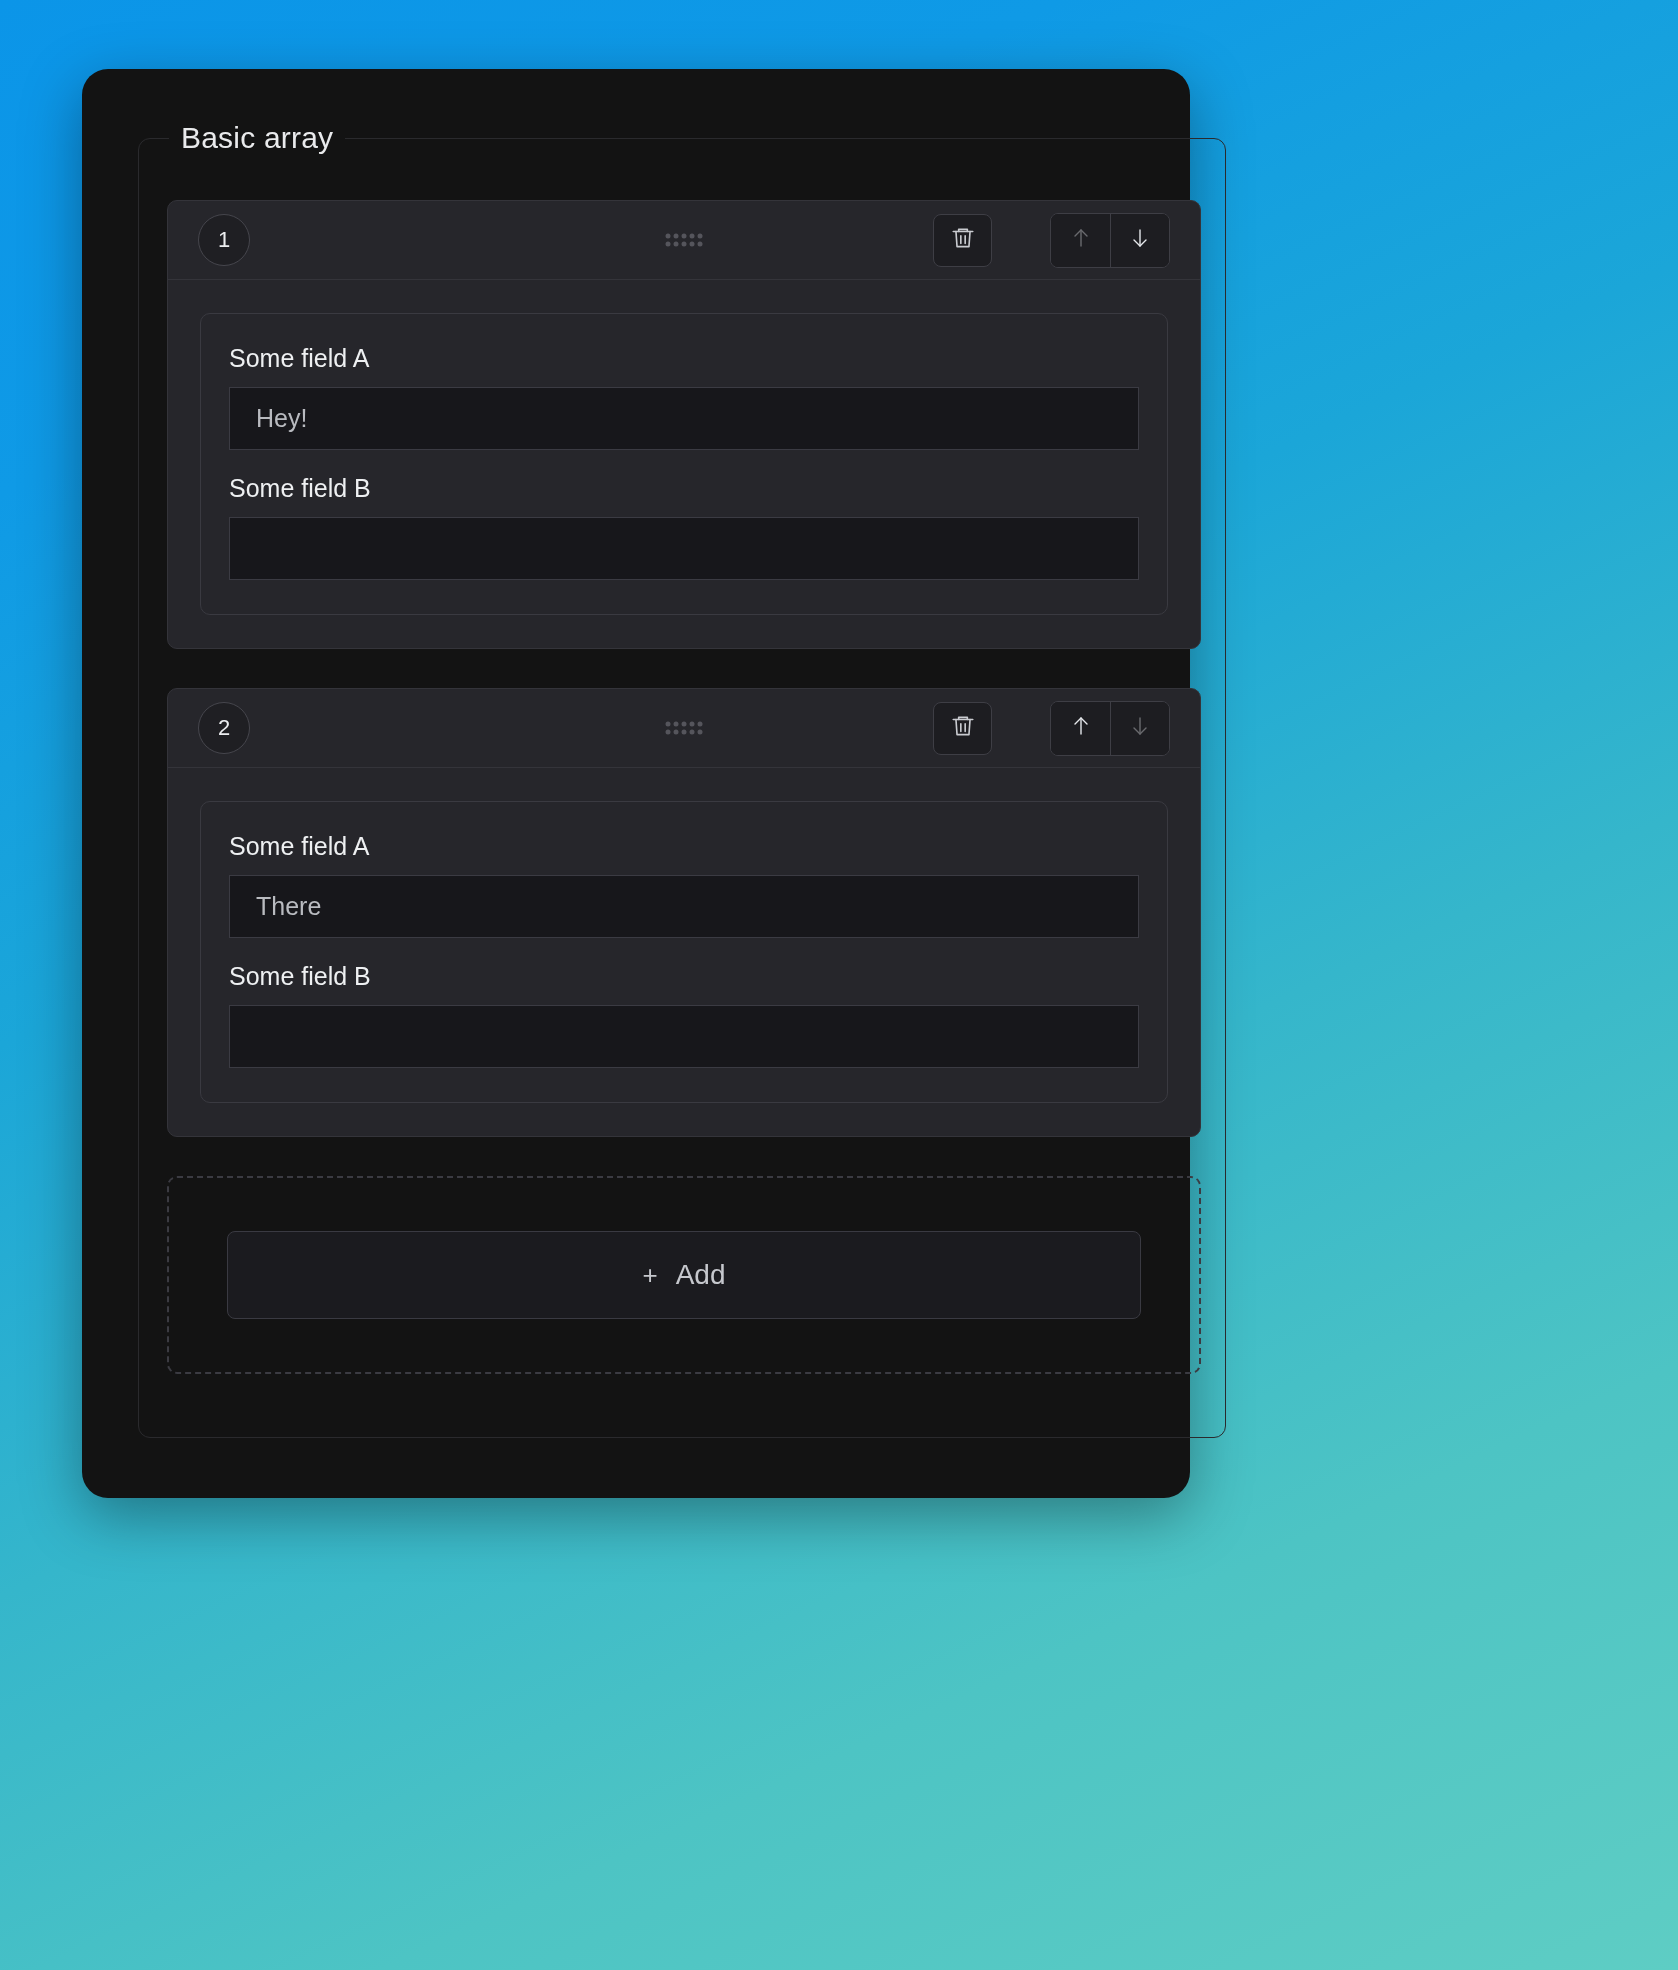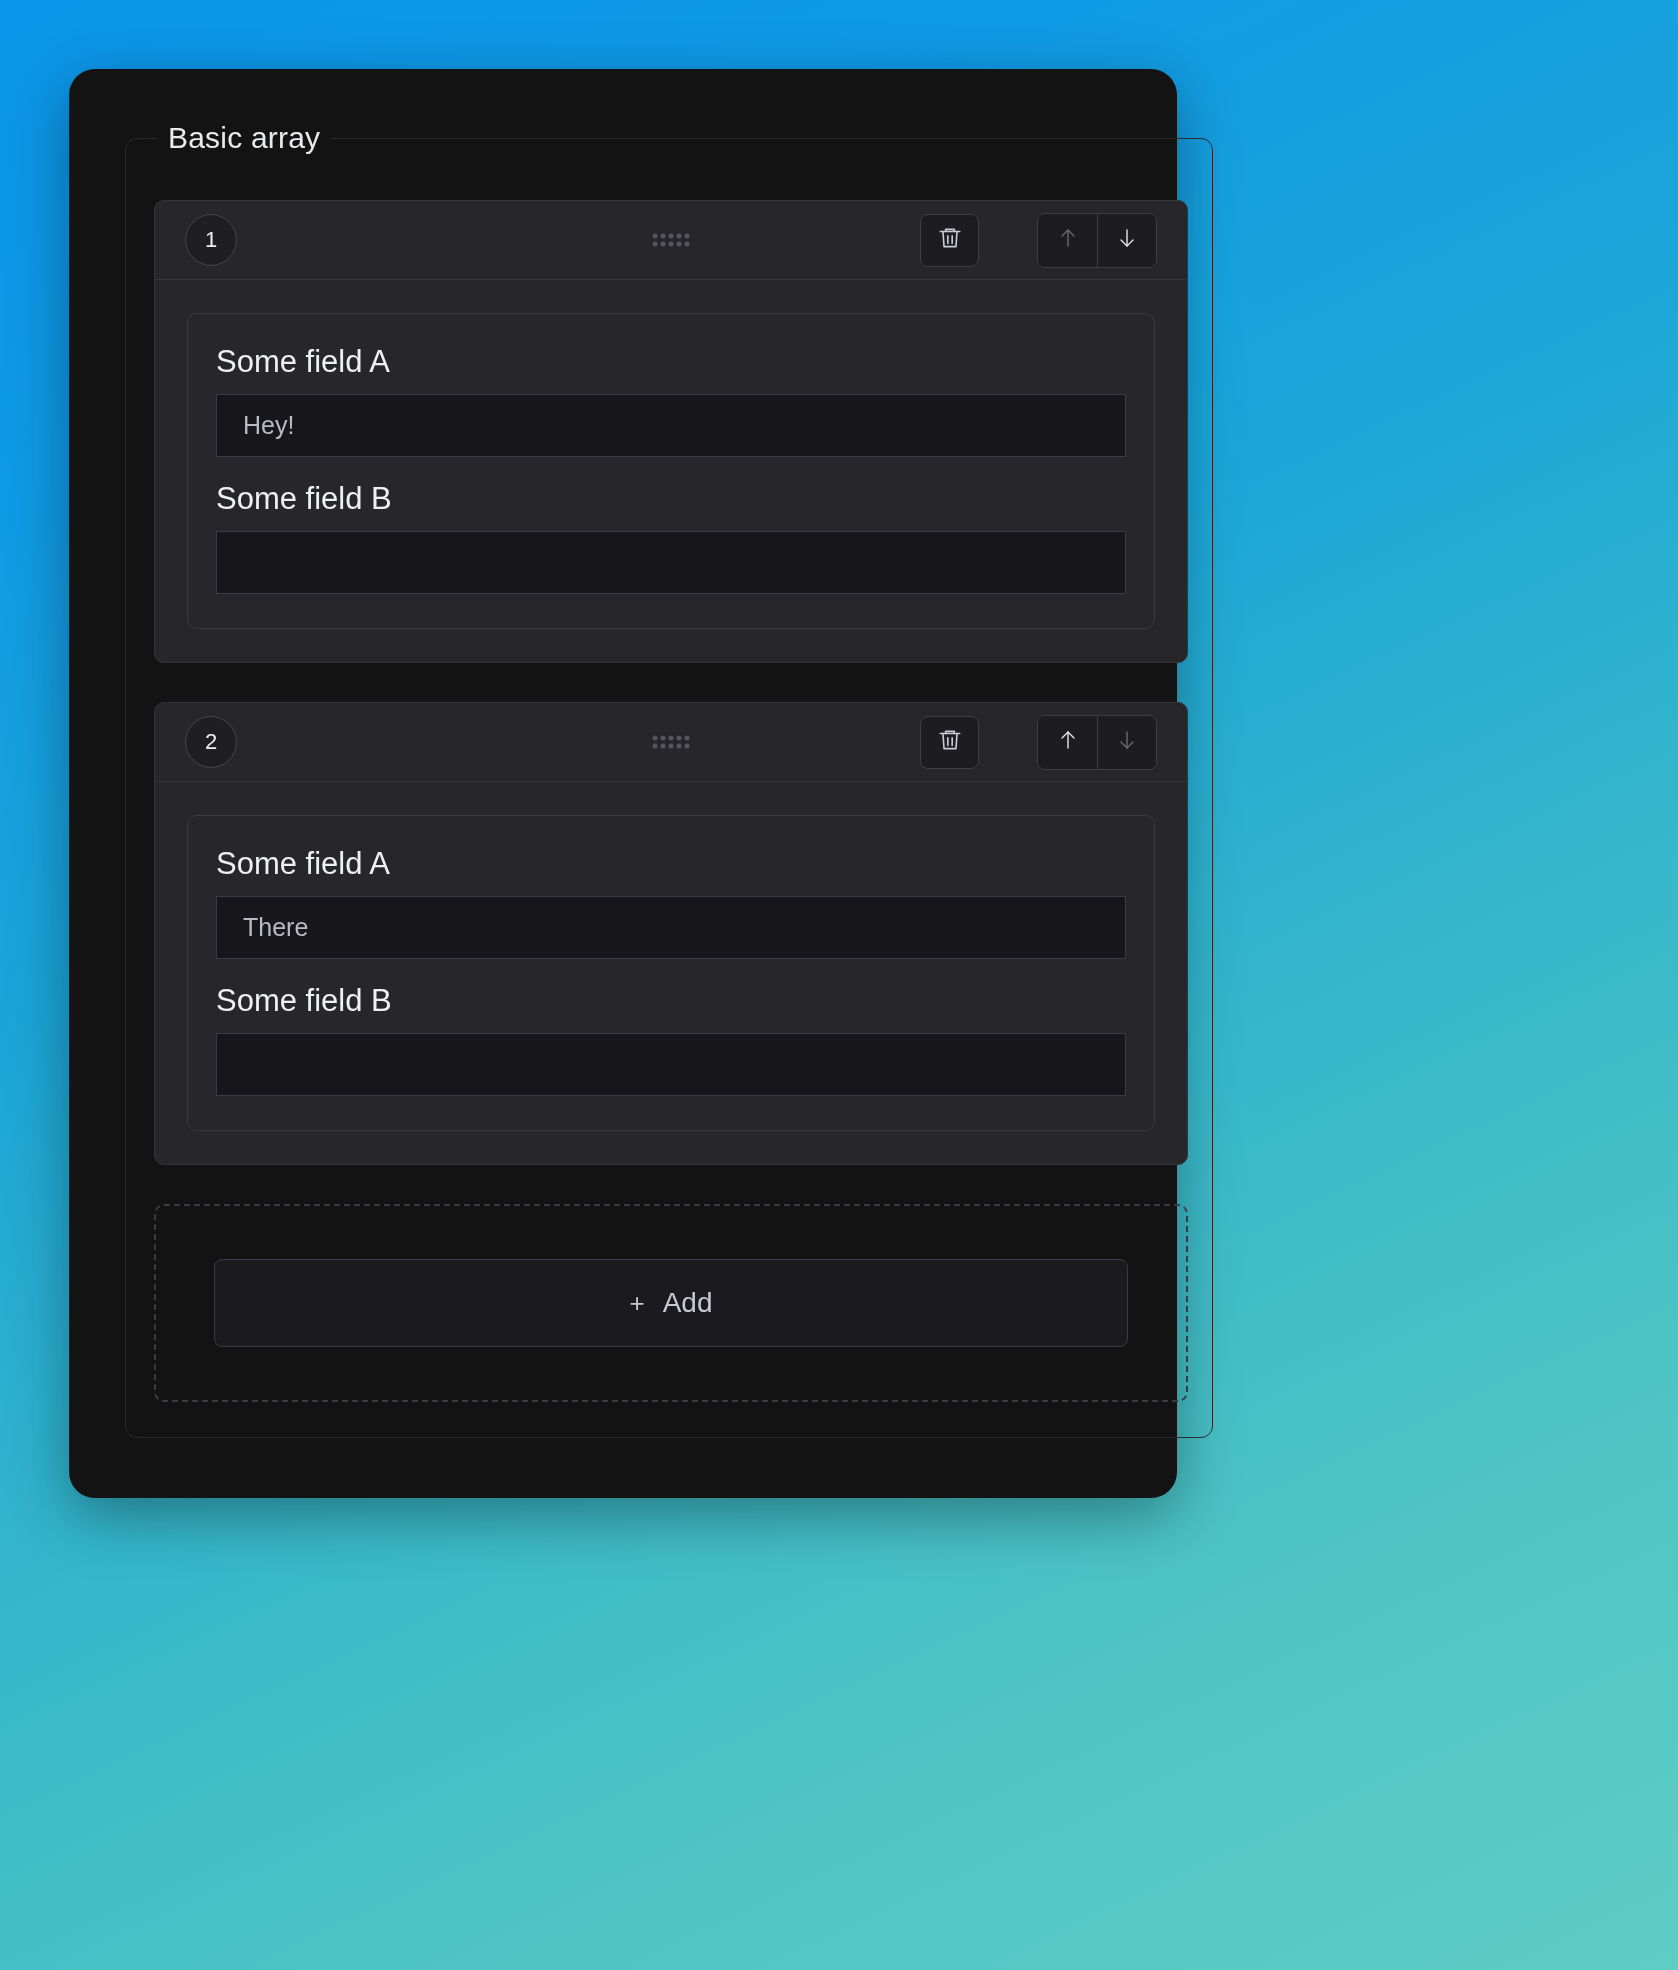--- a/index.html
+++ b/index.html
@@ -17,21 +17,21 @@
                 #0f9ae6 18%,
                 #1ba6d8 38%,
                 #35b6cb 58%,
                 #4dc4c4 78%,
                 #5ecdc4 100%);
     -webkit-font-smoothing: antialiased;
   }
 
   .page {
     position: absolute;
-    left: 69px;
+    left: 82px;
     top: 69px;
     width: 1108px;
     height: 1429px;
     background: #131313;
     border-radius: 26px;
     box-shadow: 0 18px 60px rgba(0,0,0,0.35);
     padding: 16px;
   }
 
   
@@ -157,21 +157,21 @@
 
   .item-body { padding: 33px 32px 33px; }
 
   .field-card {
     border: 1px solid #3a3a41;
     border-radius: 10px;
     padding: 30px 28px 34px;
   }
 
   .field-label {
-    font-size: 31px;
+    font-size: 25px;
     color: #eef0f2;
     margin-bottom: 14px;
     display: block;
   }
 
   .text-input {
     width: 100%;
     height: 63px;
     background: #17171b;
     border: 1px solid #3b3b43;

